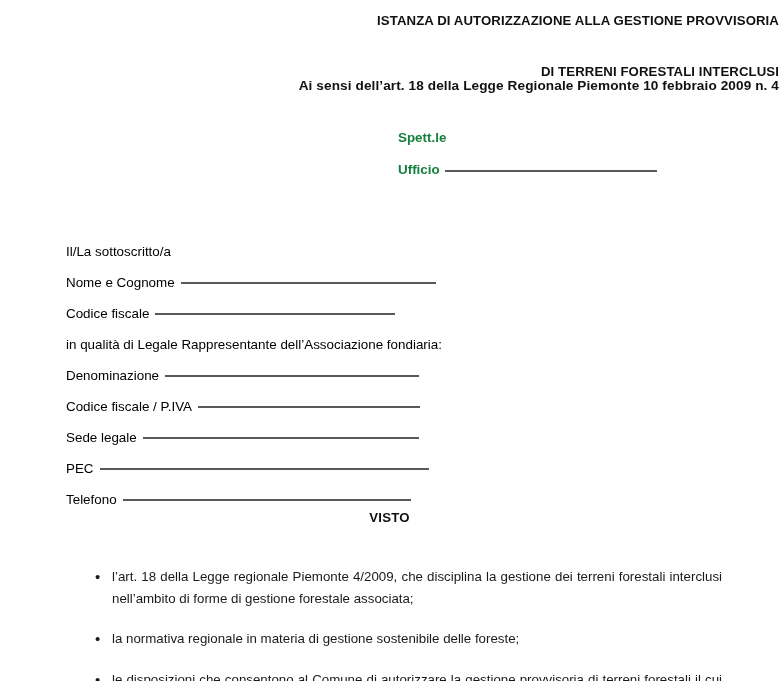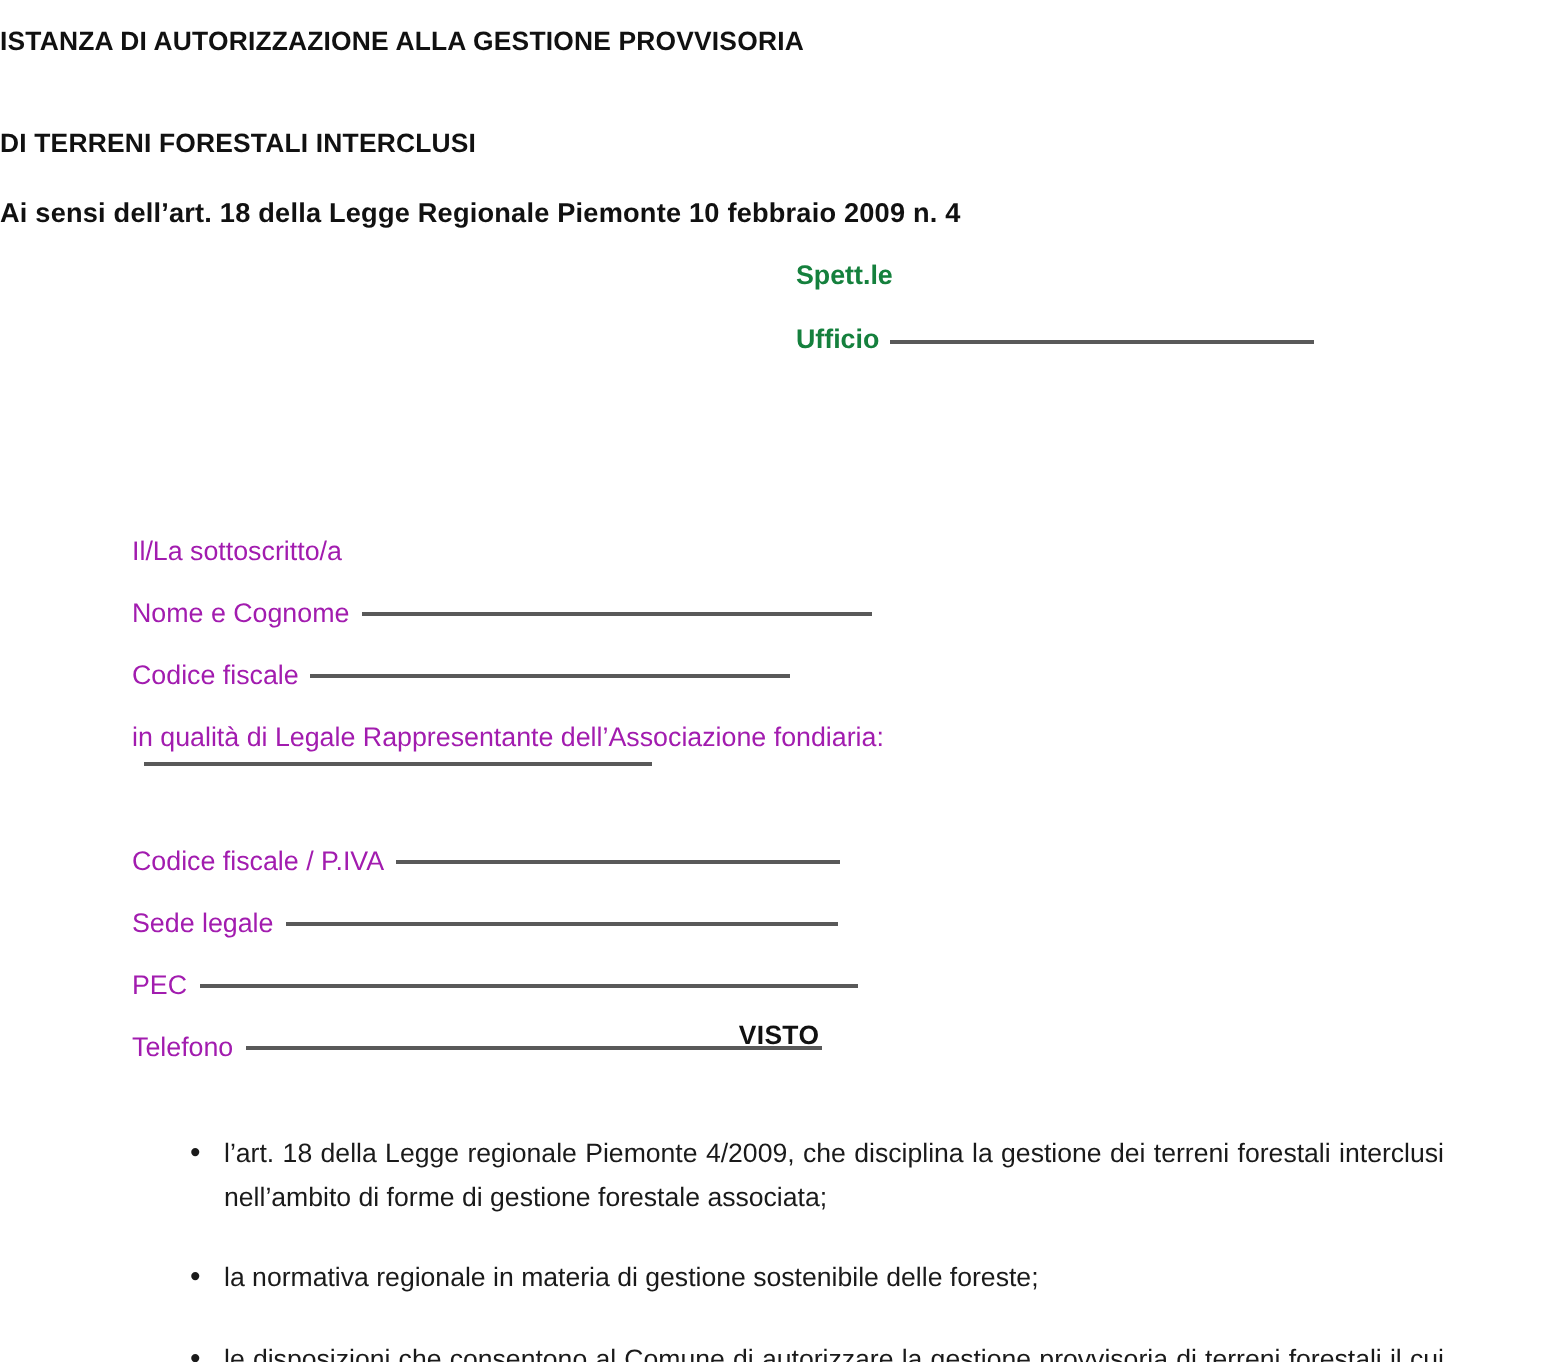--- a/index.html
+++ b/index.html
@@ -24,29 +24,29 @@
 
   
   .title-block {
     width: 779px;
     padding-top: 9px;
   }
   .title-line {
     font-weight: bold;
     font-size: 13.2px;
     line-height: 1.1;
-    text-align: left;
+    text-align: right;
     color: #111111;
     letter-spacing: 0.1px;
     
-    padding-right: 12px;
+    padding-right: 0px;
   }
   .title-line.t1 { margin-top: 5px; }
   .title-line.t2 { margin-top: 36px; }
-  .title-line.t3 { margin-top: 21px; font-size: 13.6px; }
+  .title-line.t3 { font-size: 13.6px; }
 
   
   .addressee {
     position: absolute;
     left: 398px;
     top: 128px;
     font-weight: bold;
     font-size: 13.4px;
     color: #15803d;
   }
@@ -68,22 +68,21 @@
   }
   .fill-comune { width: 199px; }
   .fill-ufficio { width: 212px; }
 
   
   .form-list {
     position: absolute;
     left: 66px;
     top: 236px;
     font-size: 13.4px;
-    color: #a21caf;
-    margin-top: 24px;
+    color: #000000;
   }
   .form-row {
     display: flex;
     align-items: baseline;
     white-space: nowrap;
     height: 31px;
     line-height: 31px;
   }
   .form-label { flex: 0 0 auto; }
   .form-row .fill {
@@ -176,20 +175,21 @@
     <div class="form-row">
       <span class="form-label">Codice fiscale</span>
       <span class="fill fill-cf"></span>
     </div>
 
     <div class="form-row">
       <span class="form-label">in qualità di Legale Rappresentante dell’Associazione fondiaria:</span>
     </div>
 
     <div class="form-row">
+      <span class="form-label">Denominazione</span>
       <span class="fill fill-denom"></span>
     </div>
 
     <div class="form-row">
       <span class="form-label">Codice fiscale / P.IVA</span>
       <span class="fill fill-cfpiva"></span>
     </div>
 
     <div class="form-row">
       <span class="form-label">Sede legale</span>

